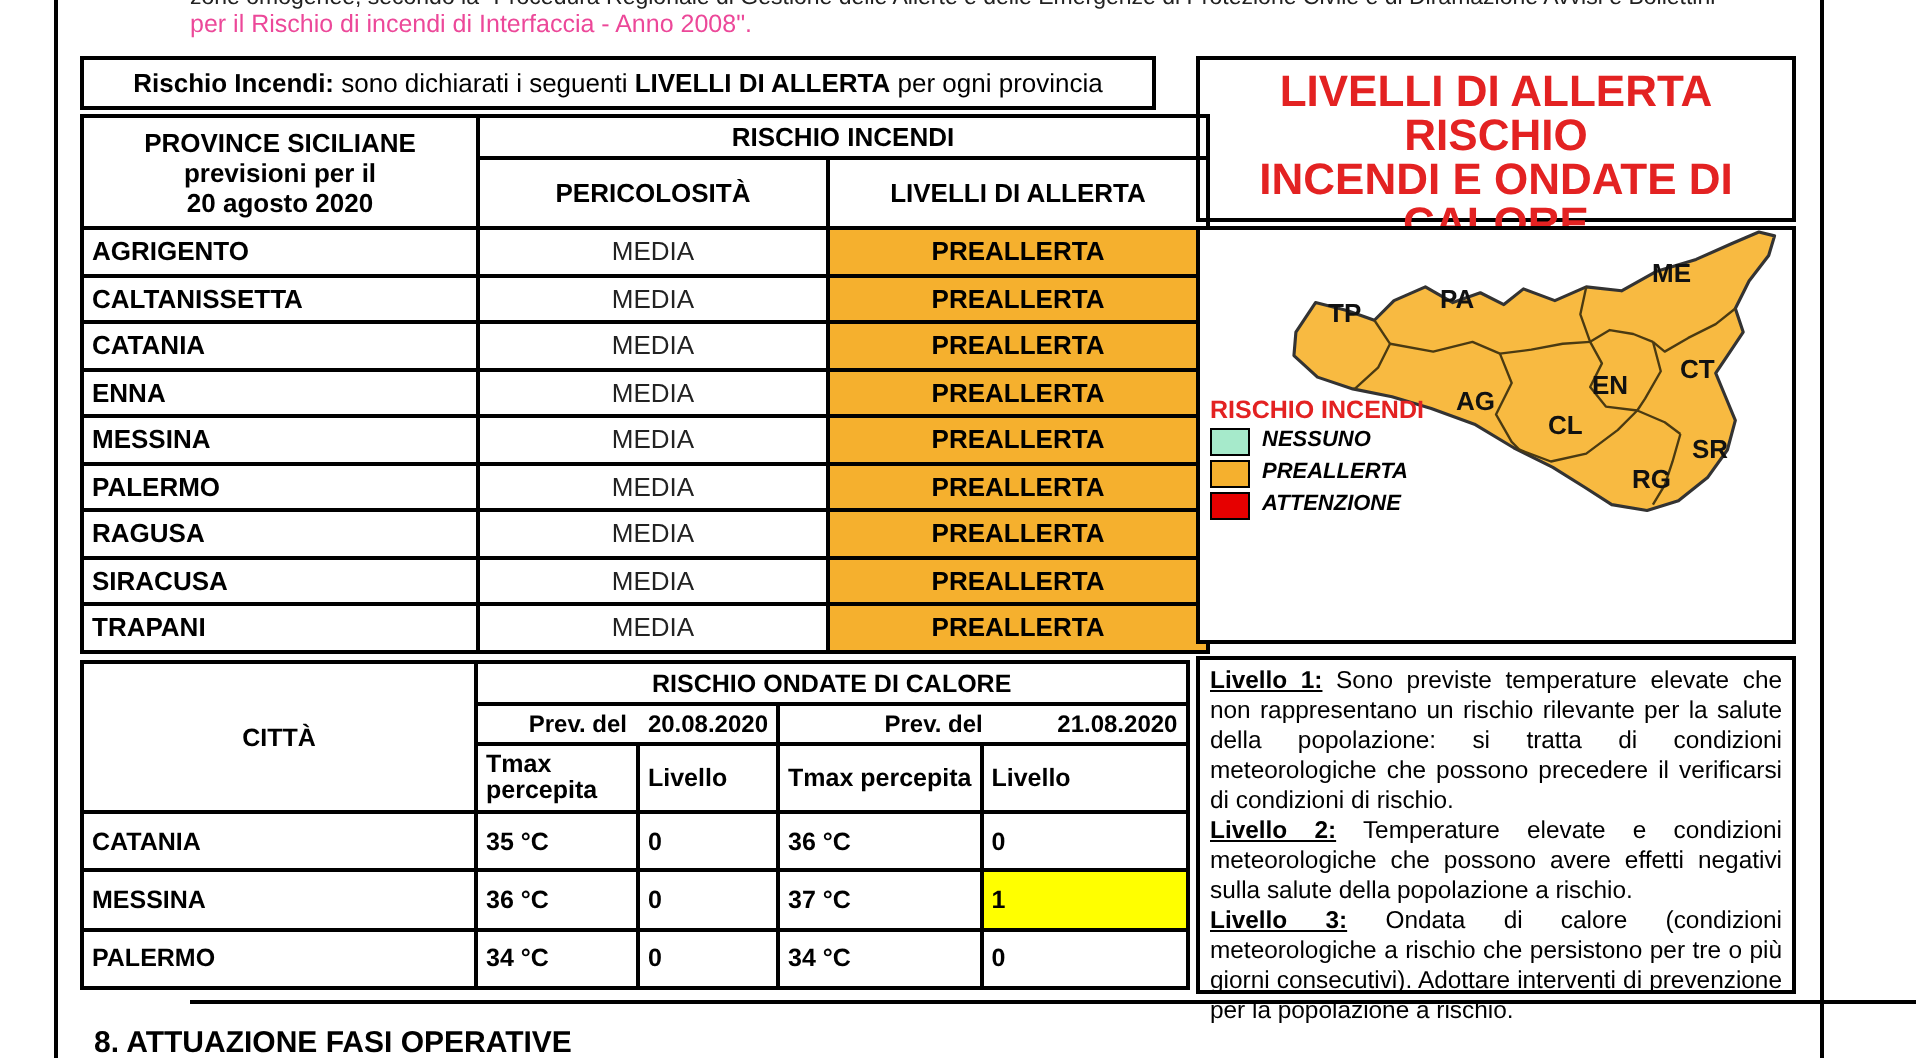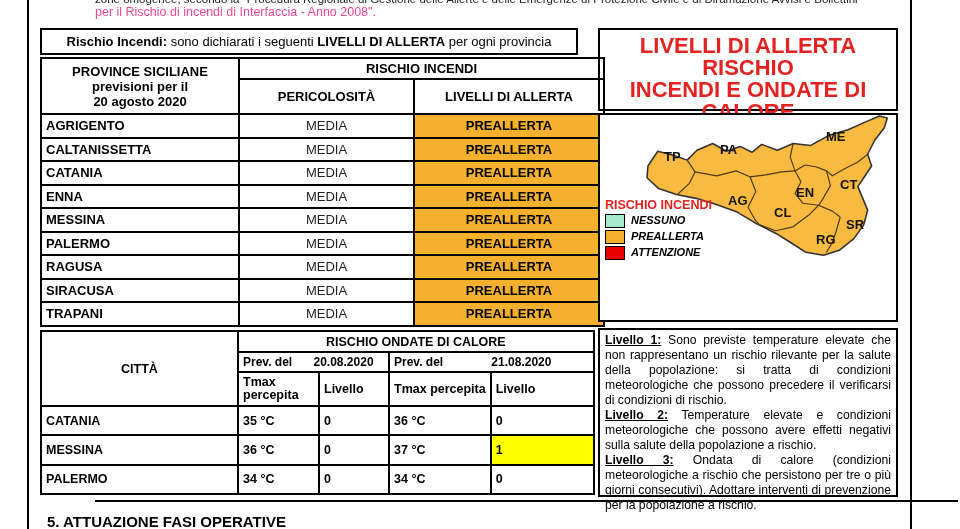--- a/index.html
+++ b/index.html
@@ -41,21 +41,21 @@
   .med{text-align:center;font-size:12.5px;color:#222}
   .pre{font-weight:bold;text-align:center}
 
   #heat-table{left:40px;top:330px}
   .ht-c1{width:197px}.ht-c2{width:81px}.ht-c3{width:70px}.ht-c4{width:87px}.ht-c5{width:103px}
   #heat-table td{font-size:12.5px;vertical-align:middle}
   .ht-group td{height:21px;font-weight:bold;text-align:center;font-size:13.5px}
   .ht-citta{font-weight:bold;text-align:center;font-size:13px}
   .ht-prev td{height:20px;font-weight:bold}
   .prev-split{display:flex;width:100%}
-  .prev-split span{flex:1;text-align:left;font-size:12px;font-weight:bold}
+  .prev-split span{flex:1;text-align:right;font-size:12px;font-weight:bold}
   .ht-sub td{height:34px;font-weight:bold;text-align:left;font-size:11.5px;line-height:13px}
   .nowrap{white-space:nowrap;font-size:11px}
   .ht-row td{height:29.3px}
   .city{font-weight:bold;text-align:left;font-size:13px}
   .val{font-weight:bold;}
 
   
   #rp-title-box{
     left:598px;top:28px;width:300px;height:83px;border:2px solid #000;box-sizing:border-box;
     text-align:center;padding-top:5px;
@@ -266,13 +266,13 @@
   </div>
 
 </div>
 
 <div class="abs" id="levels-box">
   <p><span class="lvl">Livello 1:</span> <span>Sono previste temperature elevate che non rappresentano un rischio rilevante per la salute della popolazione: si tratta di condizioni meteorologiche che possono precedere il verificarsi di condizioni di rischio.</span></p>
   <p><span class="lvl">Livello 2:</span> <span>Temperature elevate e condizioni meteorologiche che possono avere effetti negativi sulla salute della popolazione a rischio.</span></p>
   <p><span class="lvl">Livello 3:</span> <span>Ondata di calore (condizioni meteorologiche a rischio che persistono per tre o più giorni consecutivi). Adottare interventi di prevenzione per la popolazione a rischio.</span></p>
 </div>
 
-<div class="abs" id="bottom-heading">5. ATTUAZIONE FASI OPERATIVE</div>
+<div class="abs" id="bottom-heading">8. ATTUAZIONE FASI OPERATIVE</div>
 
 </body></html>

